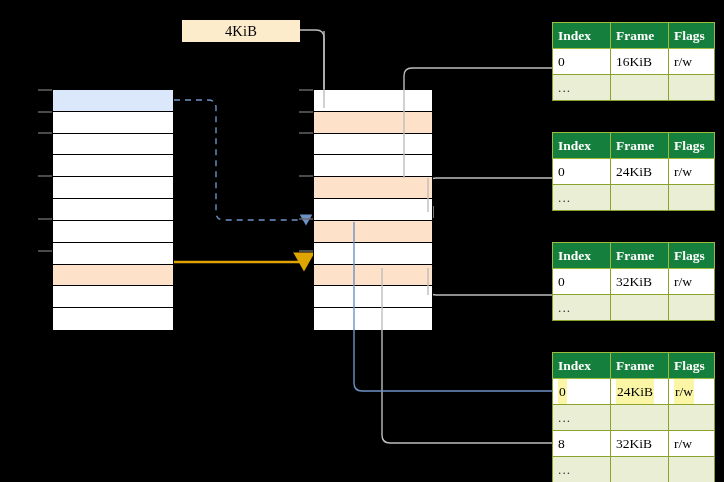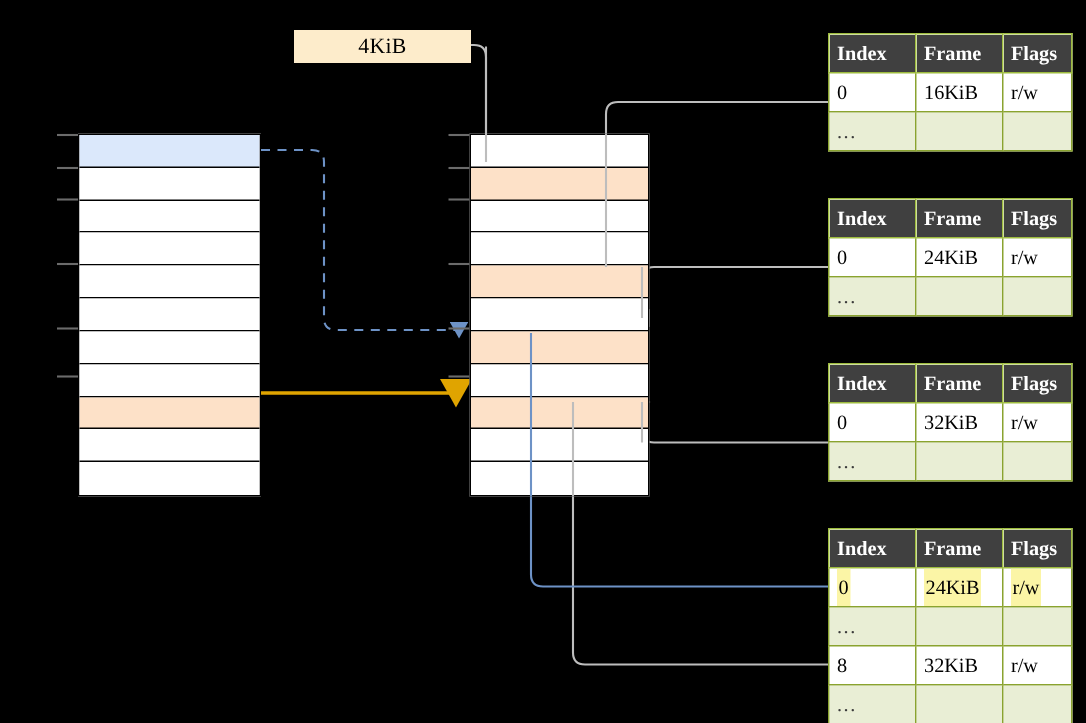--- a/index.html
+++ b/index.html
@@ -44,21 +44,20 @@
 
   .labelbox {
     position: absolute;
     background: #fdeccb;
     color: #000000;
     font-size: 14.5px;
     text-align: center;
     line-height: 22px;
     box-sizing: border-box;
     letter-spacing: .2px;
-    margin-left: 14px;
   }
 
   table.ptable {
     position: absolute;
     border-collapse: collapse;
     table-layout: fixed;
     background: #ffffff;
     font-size: 13.5px;
     color: #000000;
   }
@@ -68,21 +67,21 @@
     padding: 0 5px;
     height: 25px;
     line-height: 25px;
     text-align: left;
     font-weight: normal;
     box-sizing: border-box;
     white-space: nowrap;
     overflow: hidden;
   }
   table.ptable th {
-    background: #404040;
+    background: #15803d;
     color: #ffffff;
     font-weight: bold;
     border: 1px solid #9dbb3e;
   }
   table.ptable td.ell {
     background: #e9eed5;
     color: #3a3a3a;
     letter-spacing: 1px;
   }
   table.ptable td.hl > span {

